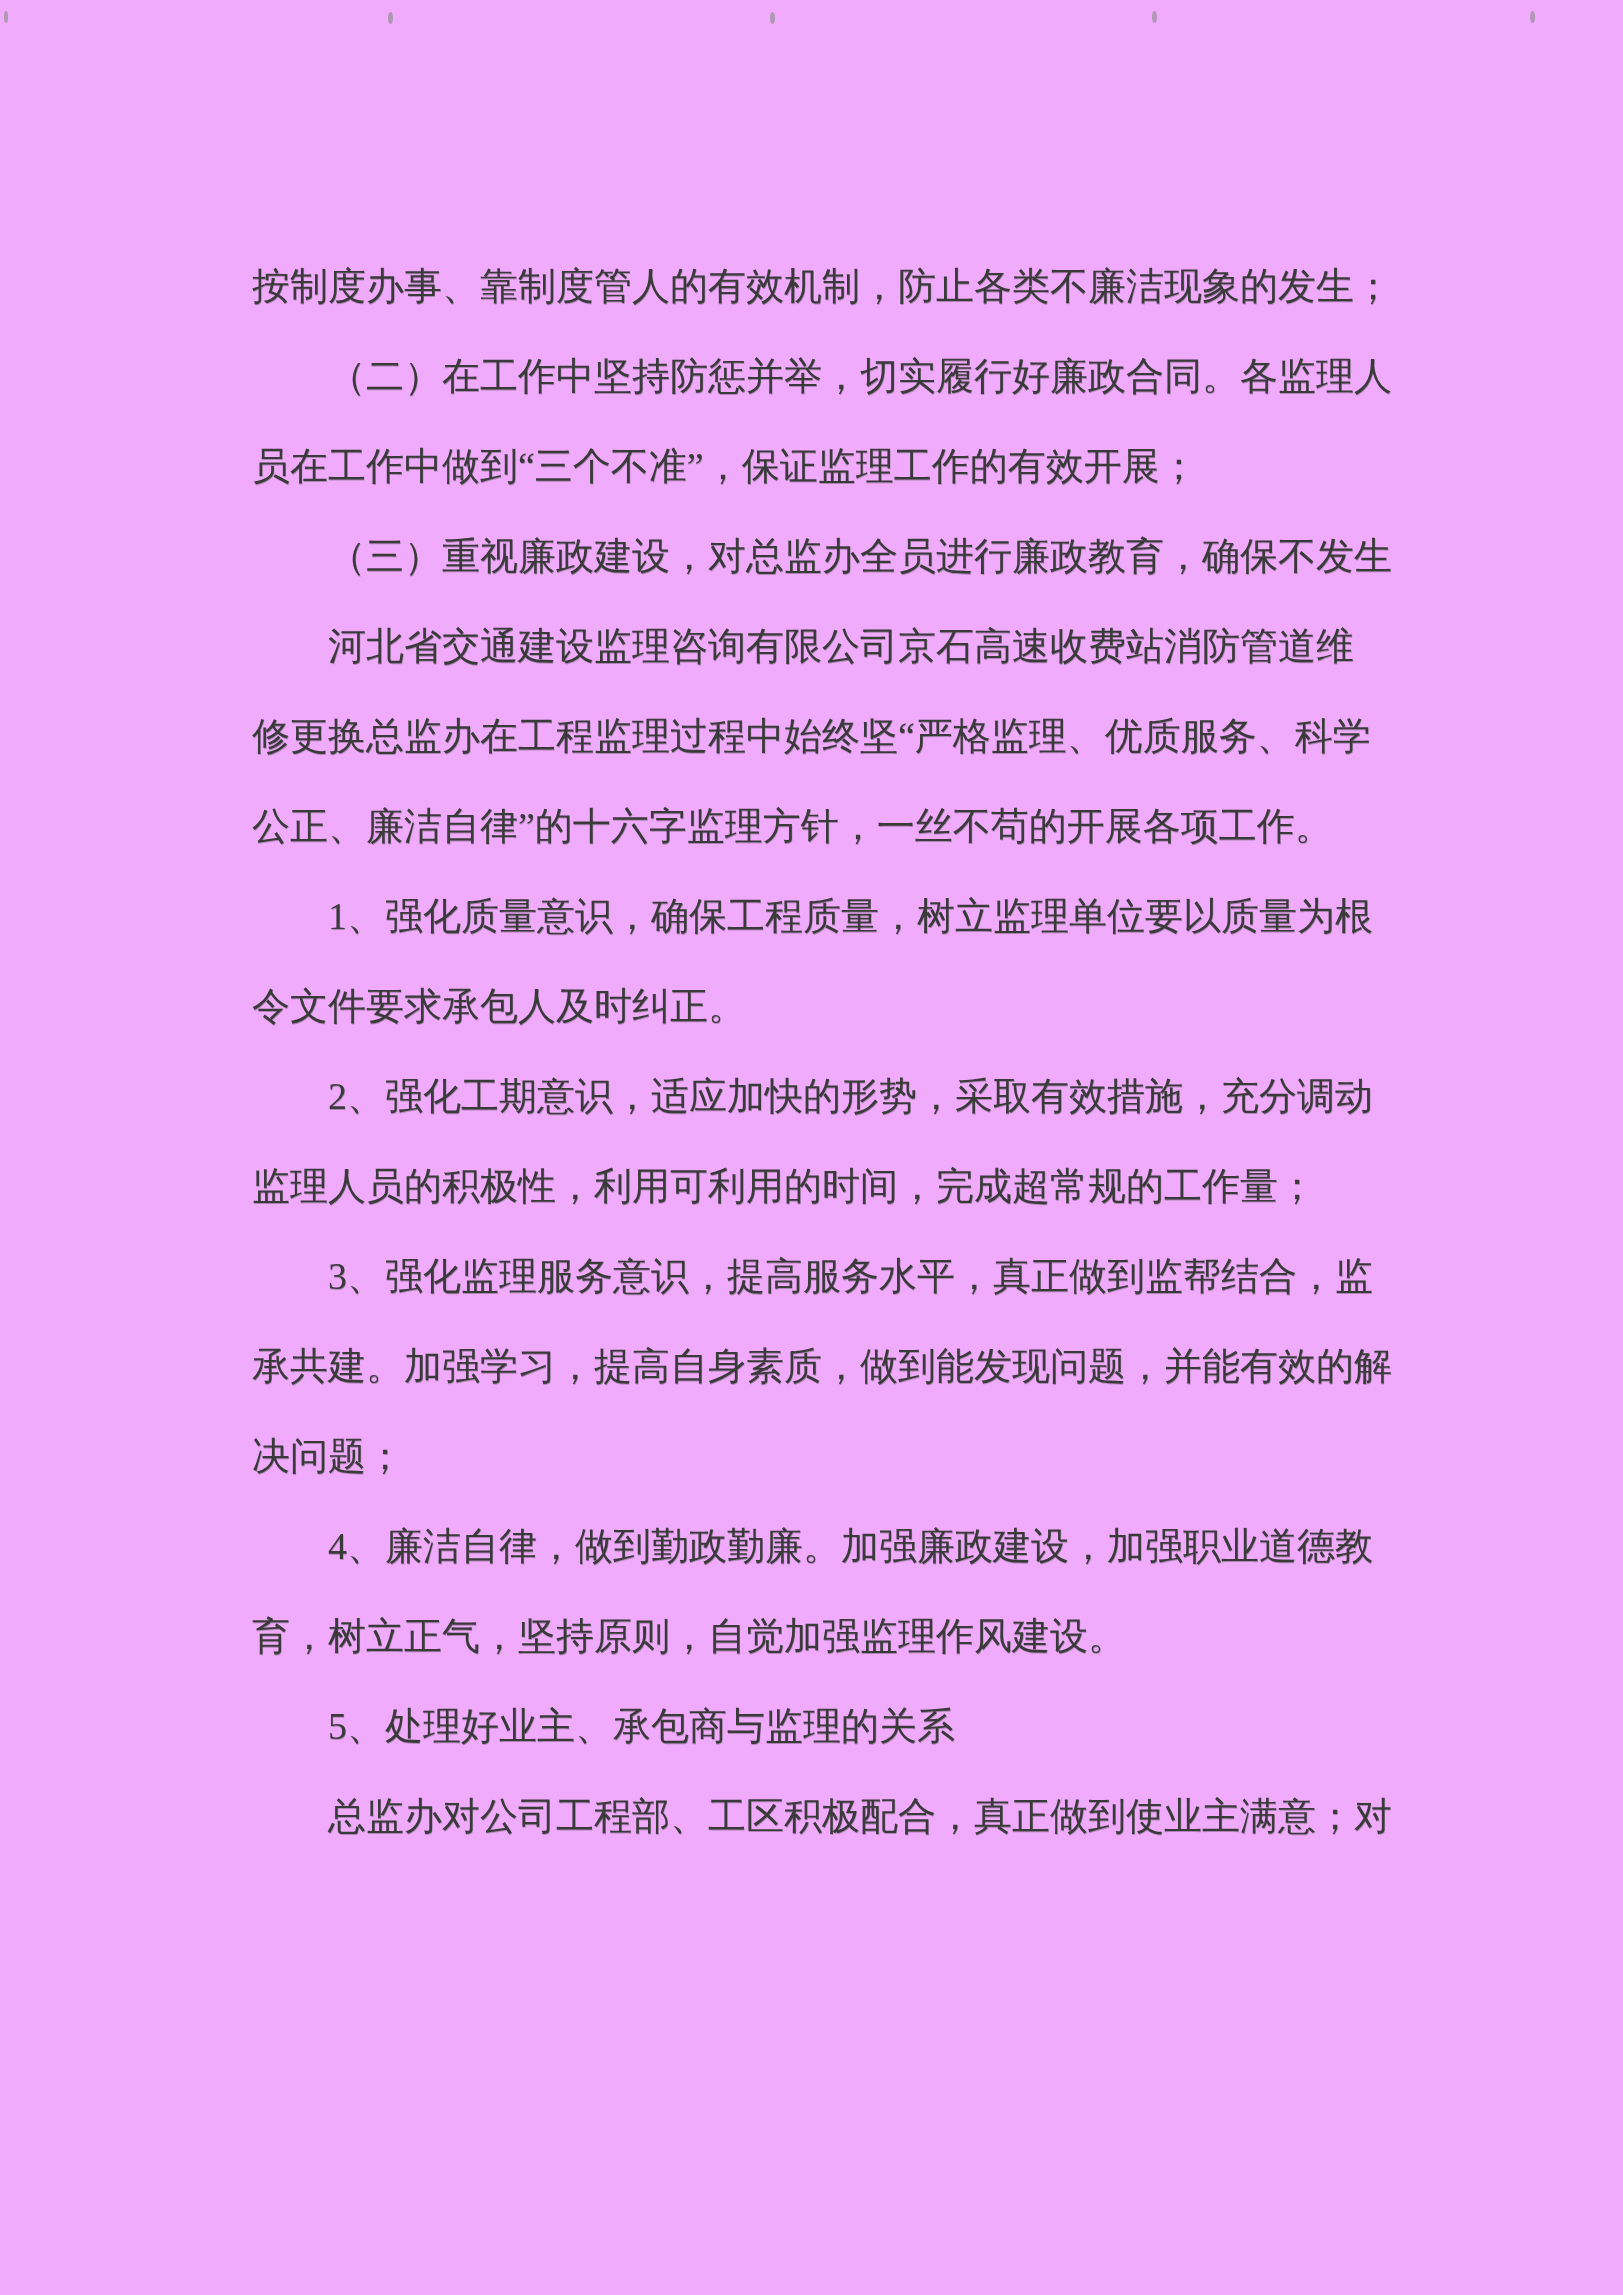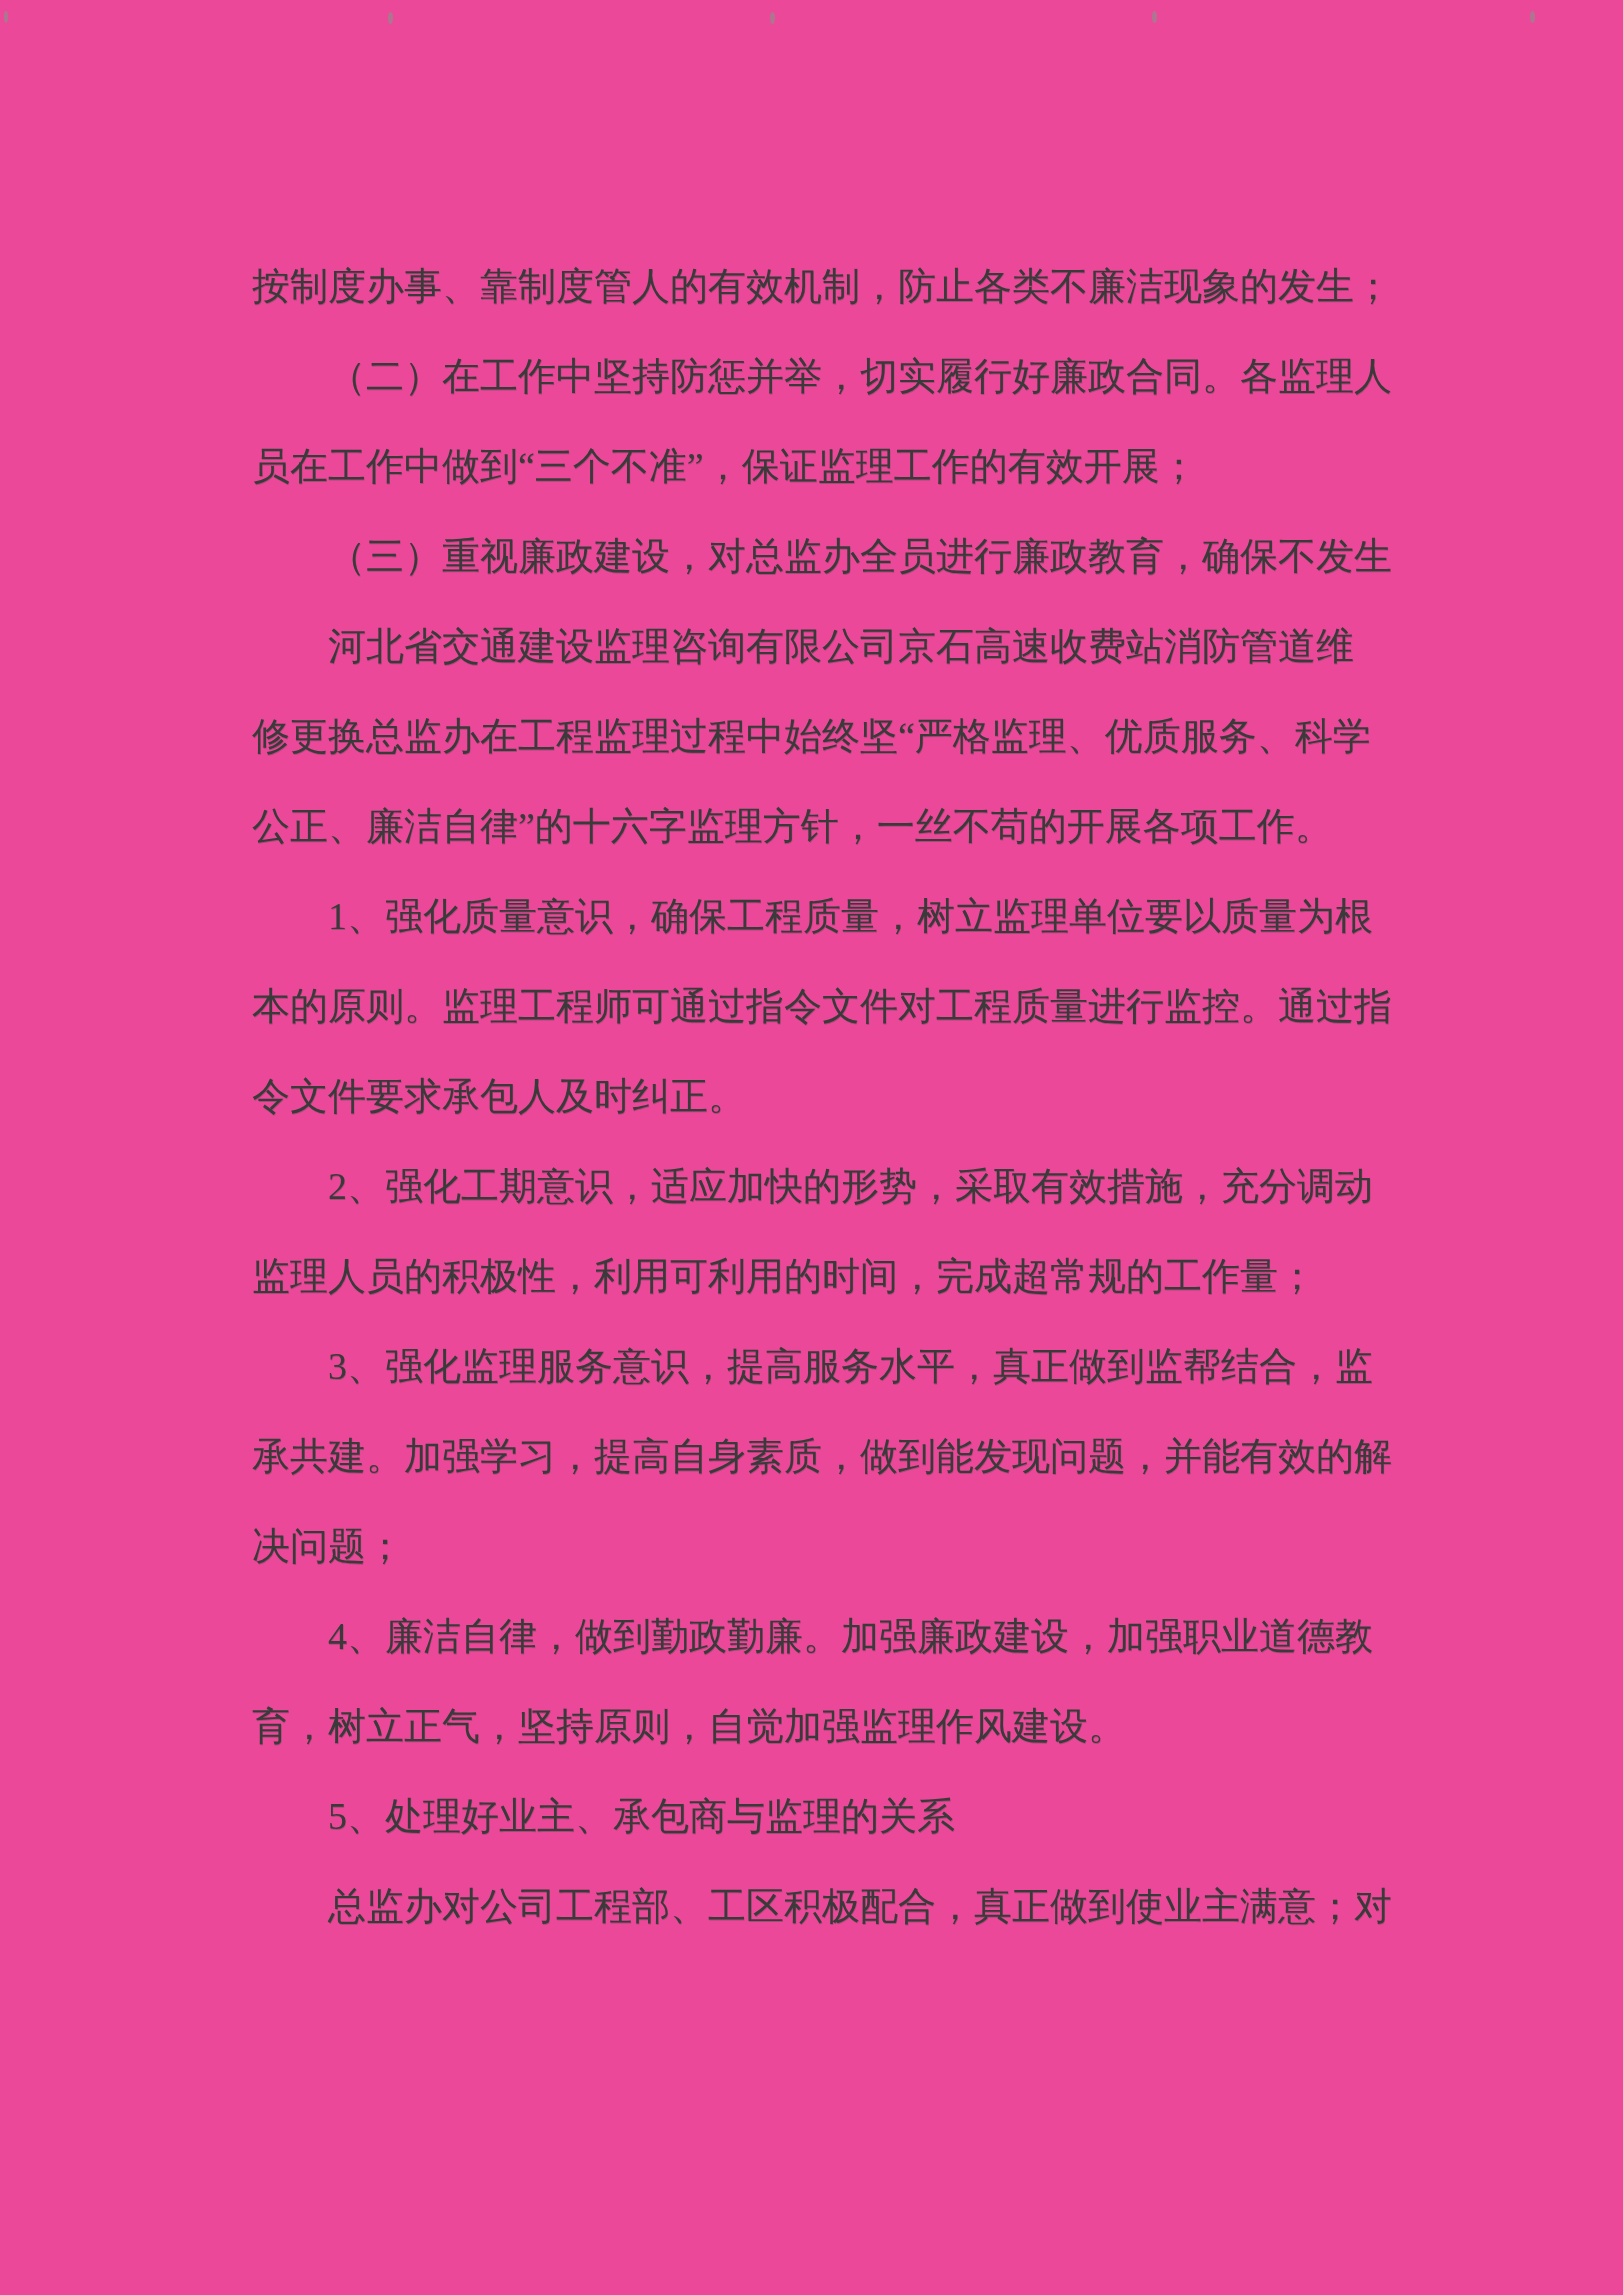--- a/index.html
+++ b/index.html
@@ -5,21 +5,21 @@
   html, body {
     margin: 0;
     padding: 0;
     background: #e8e8e8;
   }
   .page {
     position: relative;
     width: 1623px;
     height: 2295px;
     margin: 0 auto;
-    background: #ec4899;
+    background: #f0abfc;
     overflow: hidden;
     font-family: "Liberation Serif", "DejaVu Serif", serif;
   }
   .scan-speck {
     position: absolute;
     width: 4.6px;
     height: 12.4px;
     border-radius: 50%;
     background: #8d8d8d;
     opacity: 0.65;
@@ -61,21 +61,20 @@
 
   <div class="text-block">
     <div class="line">按制度办事、靠制度管人的有效机制，防止各类不廉洁现象的发生；</div>
     <div class="line para">（二）在工作中坚持防惩并举，切实履行好廉政合同。各监理人</div>
     <div class="line">员在工作中做到“三个不准”，保证监理工作的有效开展；</div>
     <div class="line para">（三）重视廉政建设，对总监办全员进行廉政教育，确保不发生</div>
     <div class="line para">河北省交通建设监理咨询有限公司京石高速收费站消防管道维</div>
     <div class="line">修更换总监办在工程监理过程中始终坚“严格监理、优质服务、科学</div>
     <div class="line">公正、廉洁自律”的十六字监理方针，一丝不苟的开展各项工作。</div>
     <div class="line para">1、强化质量意识，确保工程质量，树立监理单位要以质量为根</div>
-    <div class="line">本的原则。监理工程师可通过指令文件对工程质量进行监控。通过指</div>
     <div class="line">令文件要求承包人及时纠正。</div>
     <div class="line para">2、强化工期意识，适应加快的形势，采取有效措施，充分调动</div>
     <div class="line">监理人员的积极性，利用可利用的时间，完成超常规的工作量；</div>
     <div class="line para">3、强化监理服务意识，提高服务水平，真正做到监帮结合，监</div>
     <div class="line">承共建。加强学习，提高自身素质，做到能发现问题，并能有效的解</div>
     <div class="line">决问题；</div>
     <div class="line para">4、廉洁自律，做到勤政勤廉。加强廉政建设，加强职业道德教</div>
     <div class="line">育，树立正气，坚持原则，自觉加强监理作风建设。</div>
     <div class="line para">5、处理好业主、承包商与监理的关系</div>
     <div class="line para">总监办对公司工程部、工区积极配合，真正做到使业主满意；对</div>

